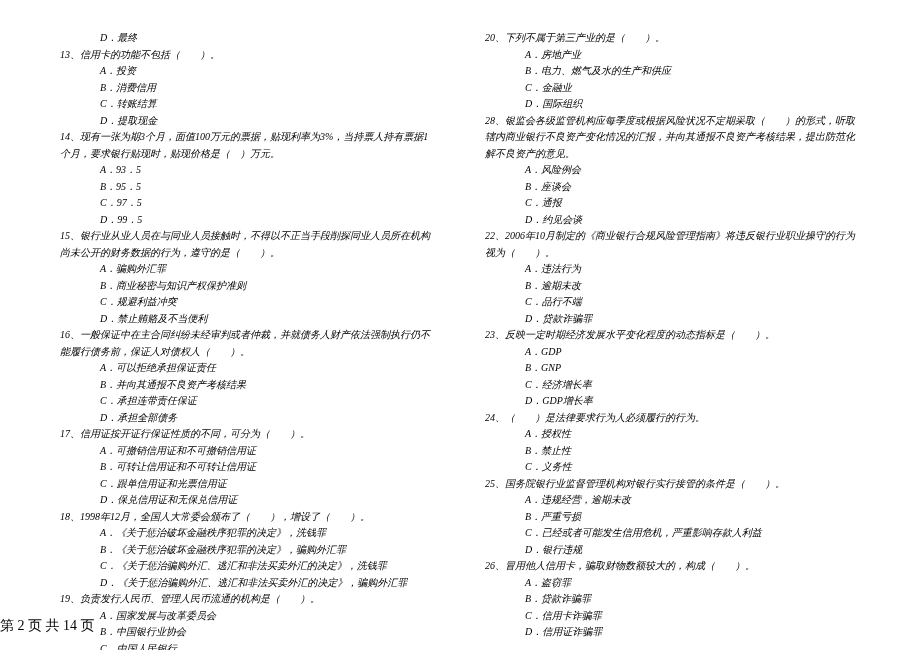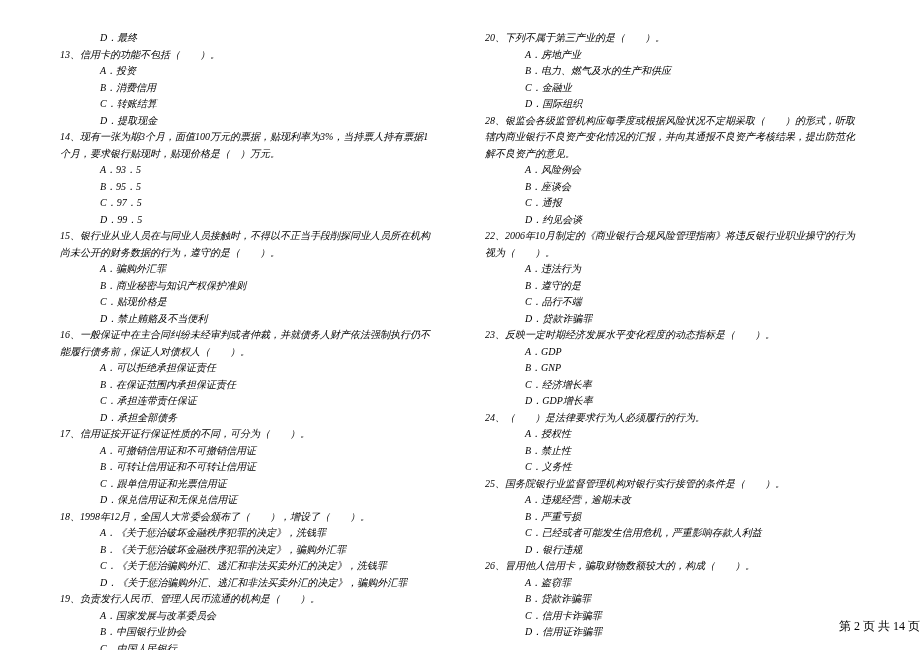--- a/index.html
+++ b/index.html
@@ -28,22 +28,22 @@
       font-style: italic;
     }
     .question-line {
       padding-left: 0;
       font-style: italic;
     }
     .page-footer {
       position: absolute;
       bottom: 15px;
       width: 100%;
-      text-align: right;
-      font-size: 12px;
+      text-align: left;
+      font-size: 14px;
     }
   </style>
 </head>
 <body>
 
 <div class="page">
   <div class="column">
     <div class="option-indent">D．最终</div>
     <div class="question-line">13、信用卡的功能不包括（　　）。</div>
     <div class="option-indent">A．投资</div>
@@ -51,25 +51,25 @@
     <div class="option-indent">C．转账结算</div>
     <div class="option-indent">D．提取现金</div>
     <div class="question-line">14、现有一张为期3个月，面值100万元的票据，贴现利率为3%，当持票人持有票据1个月，要求银行贴现时，贴现价格是（　）万元。</div>
     <div class="option-indent">A．93．5</div>
     <div class="option-indent">B．95．5</div>
     <div class="option-indent">C．97．5</div>
     <div class="option-indent">D．99．5</div>
     <div class="question-line">15、银行业从业人员在与同业人员接触时，不得以不正当手段削探同业人员所在机构尚未公开的财务数据的行为，遵守的是（　　）。</div>
     <div class="option-indent">A．骗购外汇罪</div>
     <div class="option-indent">B．商业秘密与知识产权保护准则</div>
-    <div class="option-indent">C．贴现价格是</div>
+    <div class="option-indent">C．规避利益冲突</div>
     <div class="option-indent">D．禁止贿赂及不当便利</div>
     <div class="question-line">16、一般保证中在主合同纠纷未经审判或者仲裁，并就债务人财产依法强制执行仍不能履行债务前，保证人对债权人（　　）。</div>
     <div class="option-indent">A．可以拒绝承担保证责任</div>
-    <div class="option-indent">B．在保证范围内承担保证责任</div>
+    <div class="option-indent">B．并向其通报不良资产考核结果</div>
     <div class="option-indent">C．承担连带责任保证</div>
     <div class="option-indent">D．承担全部债务</div>
     <div class="question-line">17、信用证按开证行保证性质的不同，可分为（　　）。</div>
     <div class="option-indent">A．可撤销信用证和不可撤销信用证</div>
     <div class="option-indent">B．可转让信用证和不可转让信用证</div>
     <div class="option-indent">C．跟单信用证和光票信用证</div>
     <div class="option-indent">D．保兑信用证和无保兑信用证</div>
     <div class="question-line">18、1998年12月，全国人大常委会颁布了（　　），增设了（　　）。</div>
     <div class="option-indent">A．《关于惩治破坏金融秩序犯罪的决定》，洗钱罪</div>
     <div class="option-indent">B．《关于惩治破坏金融秩序犯罪的决定》，骗购外汇罪</div>
@@ -88,21 +88,21 @@
     <div class="option-indent">B．电力、燃气及水的生产和供应</div>
     <div class="option-indent">C．金融业</div>
     <div class="option-indent">D．国际组织</div>
     <div class="question-line">28、银监会各级监管机构应每季度或根据风险状况不定期采取（　　）的形式，听取辖内商业银行不良资产变化情况的汇报，并向其通报不良资产考核结果，提出防范化解不良资产的意见。</div>
     <div class="option-indent">A．风险例会</div>
     <div class="option-indent">B．座谈会</div>
     <div class="option-indent">C．通报</div>
     <div class="option-indent">D．约见会谈</div>
     <div class="question-line">22、2006年10月制定的《商业银行合规风险管理指南》将违反银行业职业操守的行为视为（　　）。</div>
     <div class="option-indent">A．违法行为</div>
-    <div class="option-indent">B．遵守的是</div>
+    <div class="option-indent">B．逾期未改</div>
     <div class="option-indent">C．品行不端</div>
     <div class="option-indent">D．贷款诈骗罪</div>
     <div class="question-line">23、反映一定时期经济发展水平变化程度的动态指标是（　　）。</div>
     <div class="option-indent">A．GDP</div>
     <div class="option-indent">B．GNP</div>
     <div class="option-indent">C．经济增长率</div>
     <div class="option-indent">D．GDP增长率</div>
     <div class="question-line">24、（　　）是法律要求行为人必须履行的行为。</div>
     <div class="option-indent">A．授权性</div>
     <div class="option-indent">B．禁止性</div>

